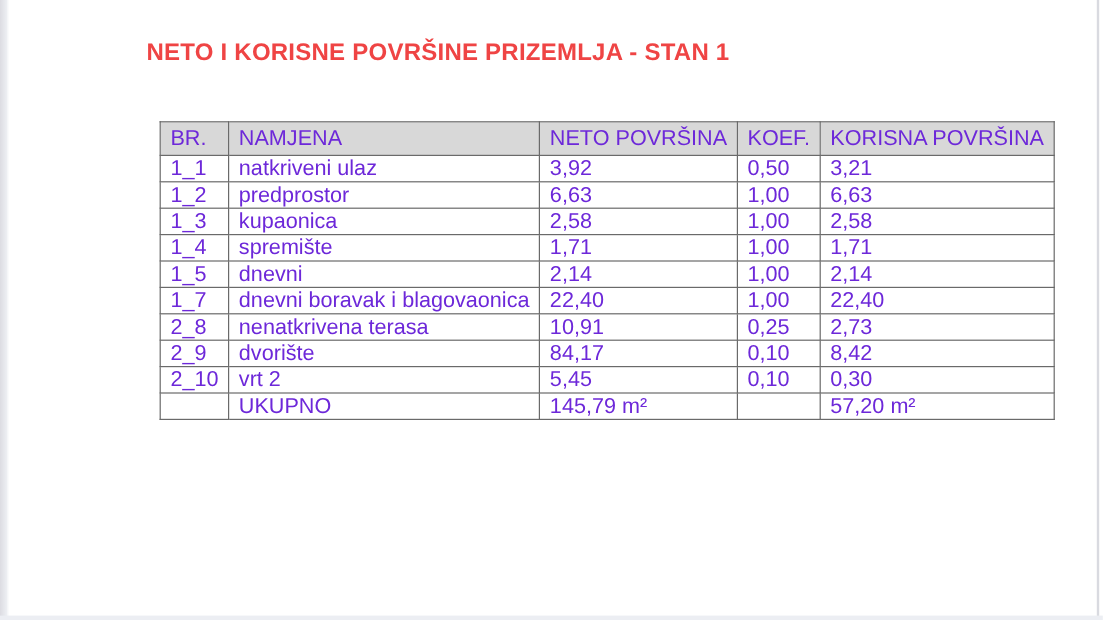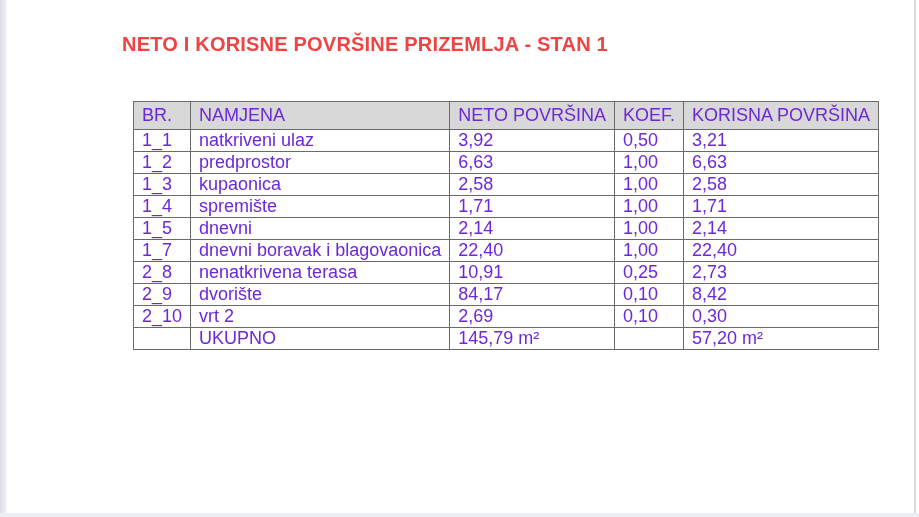--- a/index.html
+++ b/index.html
@@ -161,21 +161,21 @@
       <tr>
         <td class="txt br-cell">2_9</td>
         <td class="txt namjena-cell">dvorište</td>
         <td class="num">84,17</td>
         <td class="num">0,10</td>
         <td class="num">8,42</td>
       </tr>
       <tr>
         <td class="txt br-cell">2_10</td>
         <td class="txt namjena-cell">vrt 2</td>
-        <td class="num">2,69</td>
+        <td class="num">5,45</td>
         <td class="num">0,10</td>
         <td class="num">0,30</td>
       </tr>
       <tr>
         <td class="txt br-cell"></td>
         <td class="txt namjena-cell">UKUPNO</td>
         <td class="num">145,79 m²</td>
         <td class="num"></td>
         <td class="num">57,20 m²</td>
       </tr>

